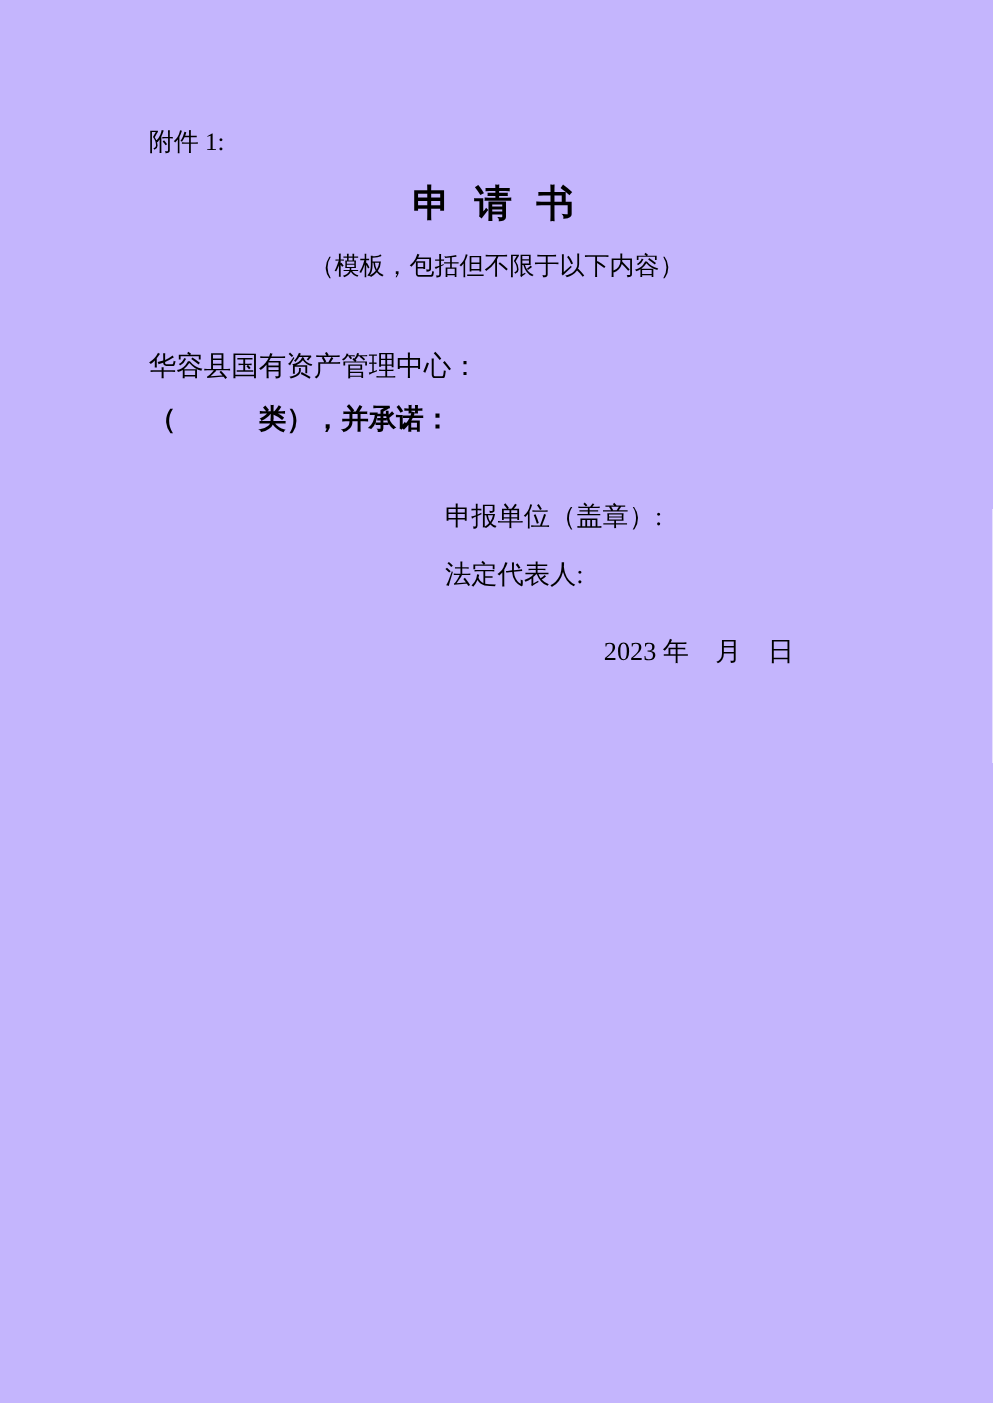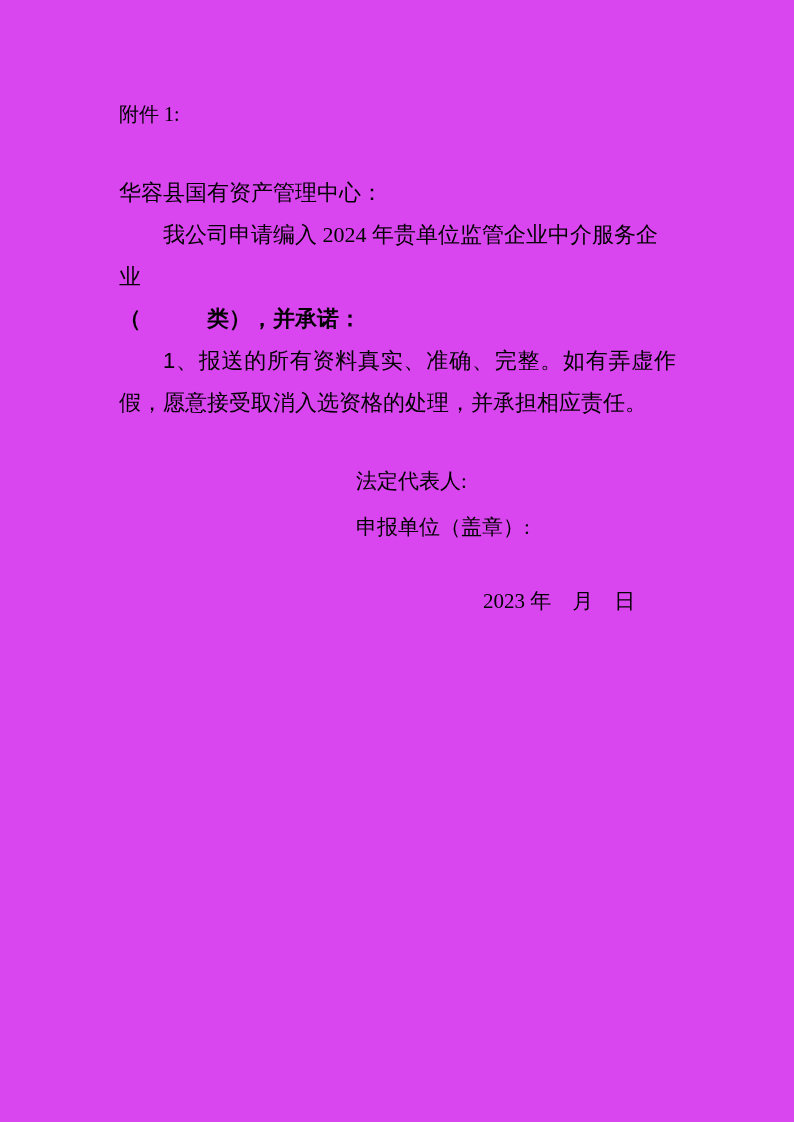--- a/index.html
+++ b/index.html
@@ -5,21 +5,21 @@
   html, body {
     margin: 0;
     padding: 0;
     background: #ffffff;
   }
   .page {
     position: relative;
     width: 794px;
     height: 1122px;
     margin: 0 auto;
-    background: #d946ef;
+    background: #c4b5fd;
     box-sizing: border-box;
     padding: 100px 118px 0 119px;
     color: #000000;
     font-family: "Liberation Serif", serif;
     overflow: hidden;
   }
   .attachment {
     font-size: 20px;
     line-height: 28px;
     font-family: "Liberation Serif", serif;
@@ -64,53 +64,53 @@
     font-family: "Liberation Sans", sans-serif;
   }
   .signature-block {
     margin-top: 34px;
     margin-left: 237px;
     font-size: 21px;
     line-height: 46px;
     font-family: "Liberation Serif", serif;
   }
   .date-line {
-    margin-top: 36px;
+    margin-top: 24px;
     margin-left: 364px;
     font-size: 21px;
     line-height: 30px;
     white-space: pre;
     font-family: "Liberation Serif", serif;
   }
 </style>
 </head>
 <body>
 
 <div class="page">
 
   <div class="attachment">附件 1:</div>
 
+  <h1 class="doc-title">申 请 书</h1>
 
+  <div class="doc-subtitle">（模板，包括但不限于以下内容）</div>
 
   <div class="body-block">
 
     <div class="salutation">华容县国有资产管理中心：</div>
 
-    <div class="opening-line-1">我公司申请编入 2024 年贵单位监管企业中介服务企业</div>
 
     <div class="opening-line-2">（　　　类），并承诺：</div>
 
-    <p class="item">1、报送的所有资料真实、准确、完整。如有弄虚作假，愿意接受取消入选资格的处理，并承担相应责任。</p>
 
 
 
 
 
   </div>
 
   <div class="signature-block">
+    <div>申报单位（盖章）:</div>
     <div>法定代表人:</div>
-    <div>申报单位（盖章）:</div>
   </div>
 
   <div class="date-line">2023 年    月    日</div>
 
 </div>
 
 </body></html>

